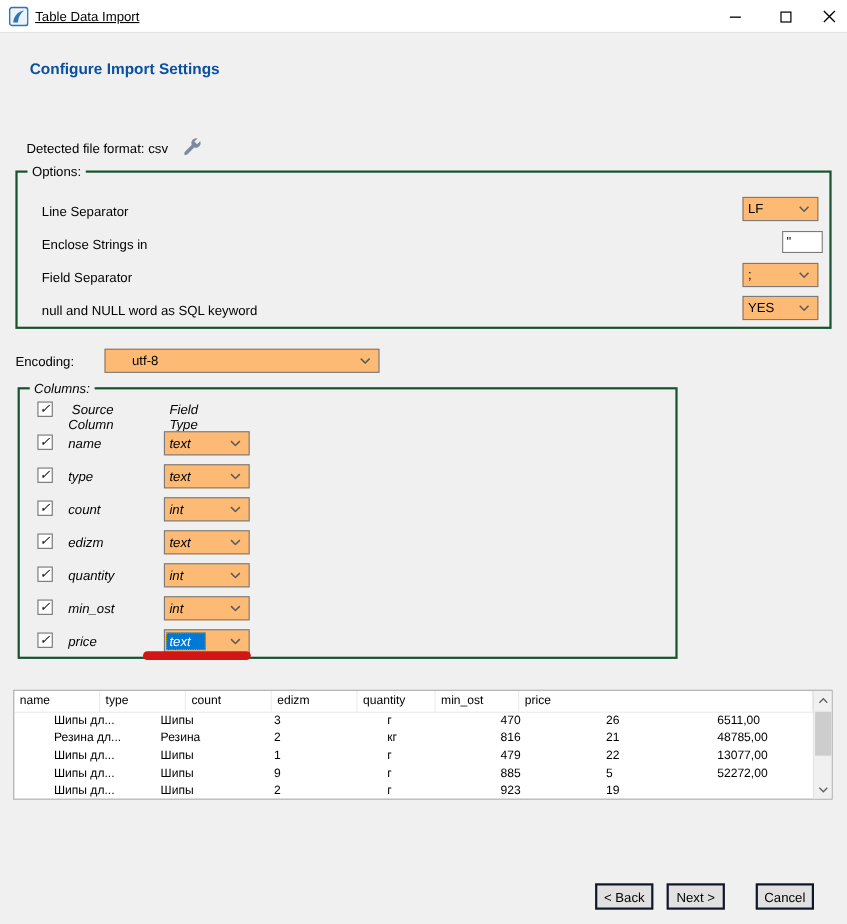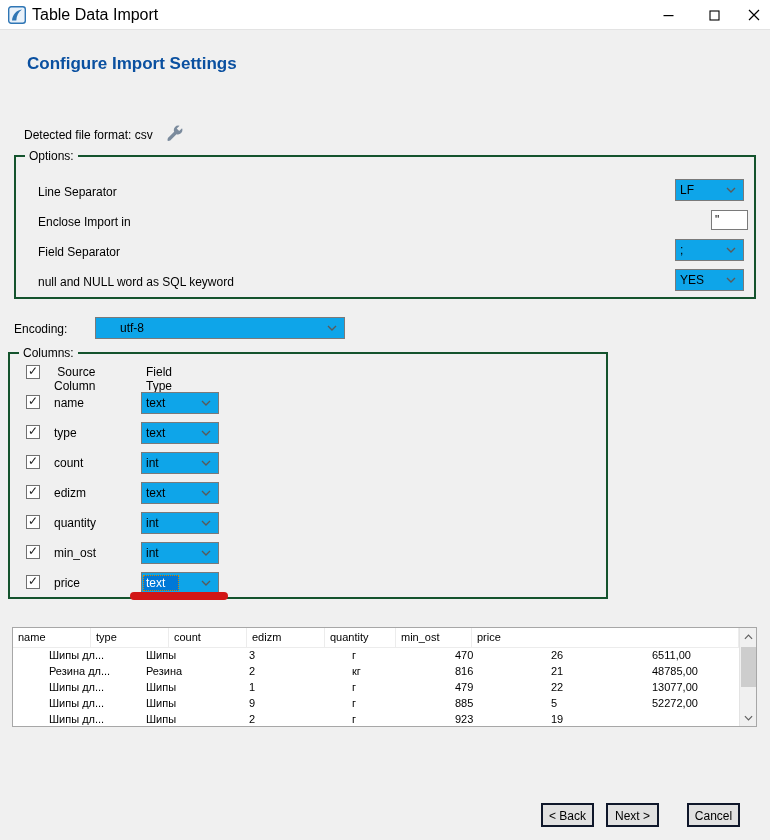--- a/index.html
+++ b/index.html
@@ -5,35 +5,35 @@
   * { margin:0; padding:0; box-sizing:border-box; }
   body { background:#888; font-family:"Liberation Sans", sans-serif; }
   #app {
     position:relative; width:770px; height:840px; background:#f0f0f0;
     font-size:12px; color:#000; overflow:hidden; margin:0 auto;
   }
   
   .titlebar { position:absolute; left:0; top:0; width:770px; height:30px;
     background:#ffffff; border-bottom:1px solid #e3e3e3; }
   .app-logo { position:absolute; left:8px; top:6px; width:18px; height:18px; }
-  .win-title { position:absolute; left:32px; top:0; height:30px; line-height:30px; font-size:16px; }
+  .win-title { position:absolute; left:32px; top:0; height:30px; line-height:30px; font-size:12px;text-decoration:underline; }
   .win-btn { position:absolute; top:0; width:32px; height:30px; display:flex;
     align-items:center; justify-content:center; cursor:default; }
   .win-btn.min { left:652px; } .win-btn.max { left:698px; } .win-btn.close { left:738px; }
   
-  .heading { position:absolute; left:27px; top:54px; font-size:17px; font-weight:bold; color:#0a50a0;text-align:center; }
+  .heading { position:absolute; left:27px; top:54px; font-size:14px; font-weight:bold; color:#0a50a0;text-align:center; }
   .detected { position:absolute; left:24px; top:125px; display:flex; align-items:flex-end; gap:13px; }
   
   .groupbox { position:absolute; border:2px solid #14532d; }
   .groupbox .gb-label { position:absolute; top:-8px; left:9px; background:#f0f0f0; padding:0 4px; }
   #options-group { left:14px; top:155px; width:742px; height:144px; }
-  #columns-group { left:8px; top:352px; width:600px; height:247px; }
+  #columns-group { left:16px; top:352px; width:600px; height:247px;font-style:italic; }
   .opt-label { position:absolute; left:22px; }
   
-  .select { position:absolute; background:#0ea5e9; border:1px solid #7a7a7a; height:22px;
+  .select { position:absolute; background:#fdba74; border:1px solid #7a7a7a; height:22px;
     display:flex; align-items:center; cursor:default; }
   .sel-val { flex:1; padding-left:4px; overflow:hidden; white-space:nowrap; }
   .sel-val.hl { flex:0 1 auto; margin-left:1px; padding:1px 14px 1px 3px; background:#0078d7;
     color:#fff; outline:1px dotted #cf8a00; outline-offset:-1px; }
   .chev { margin:0 7px 0 auto; flex-shrink:0; }
   .txtinput { position:absolute; height:20px; border:1px solid #7a7a7a; background:#fff;
     font-family:"Liberation Sans", sans-serif; font-size:12px; padding:0 3px; }
   .cb { display:inline-block; width:14px; height:14px; background:#fff; border:1px solid #707070;
     position:relative; vertical-align:middle; }
   .cb .tick { position:absolute; left:1px; top:-2px; font-size:12px; color:#222; }
@@ -116,21 +116,21 @@
     <span class="gb-label">Options:</span>
 
     <span class="opt-label" style="top:28px">Line Separator</span>
     <div class="select" style="left:659px; top:22px; width:69px;">
       <span class="sel-val">LF</span>
       <svg class="chev" width="10" height="6" viewBox="0 0 10 6">
           <path d="M1 1l4 4 4-4" fill="none" stroke="#5a5a5a" stroke-width="1.4"></path>
         </svg>
     </div>
 
-    <span class="opt-label" style="top:58px">Enclose Import in</span>
+    <span class="opt-label" style="top:58px">Enclose Strings in</span>
     <input class="txtinput" style="left: 695px; top: 53px; width: 37px;" value="&quot;">
 
     <span class="opt-label" style="top:88px">Field Separator</span>
     <div class="select" style="left:659px; top:82px; width:69px;">
       <span class="sel-val">;</span>
       <svg class="chev" width="10" height="6" viewBox="0 0 10 6">
           <path d="M1 1l4 4 4-4" fill="none" stroke="#5a5a5a" stroke-width="1.4"></path>
         </svg>
     </div>
 

